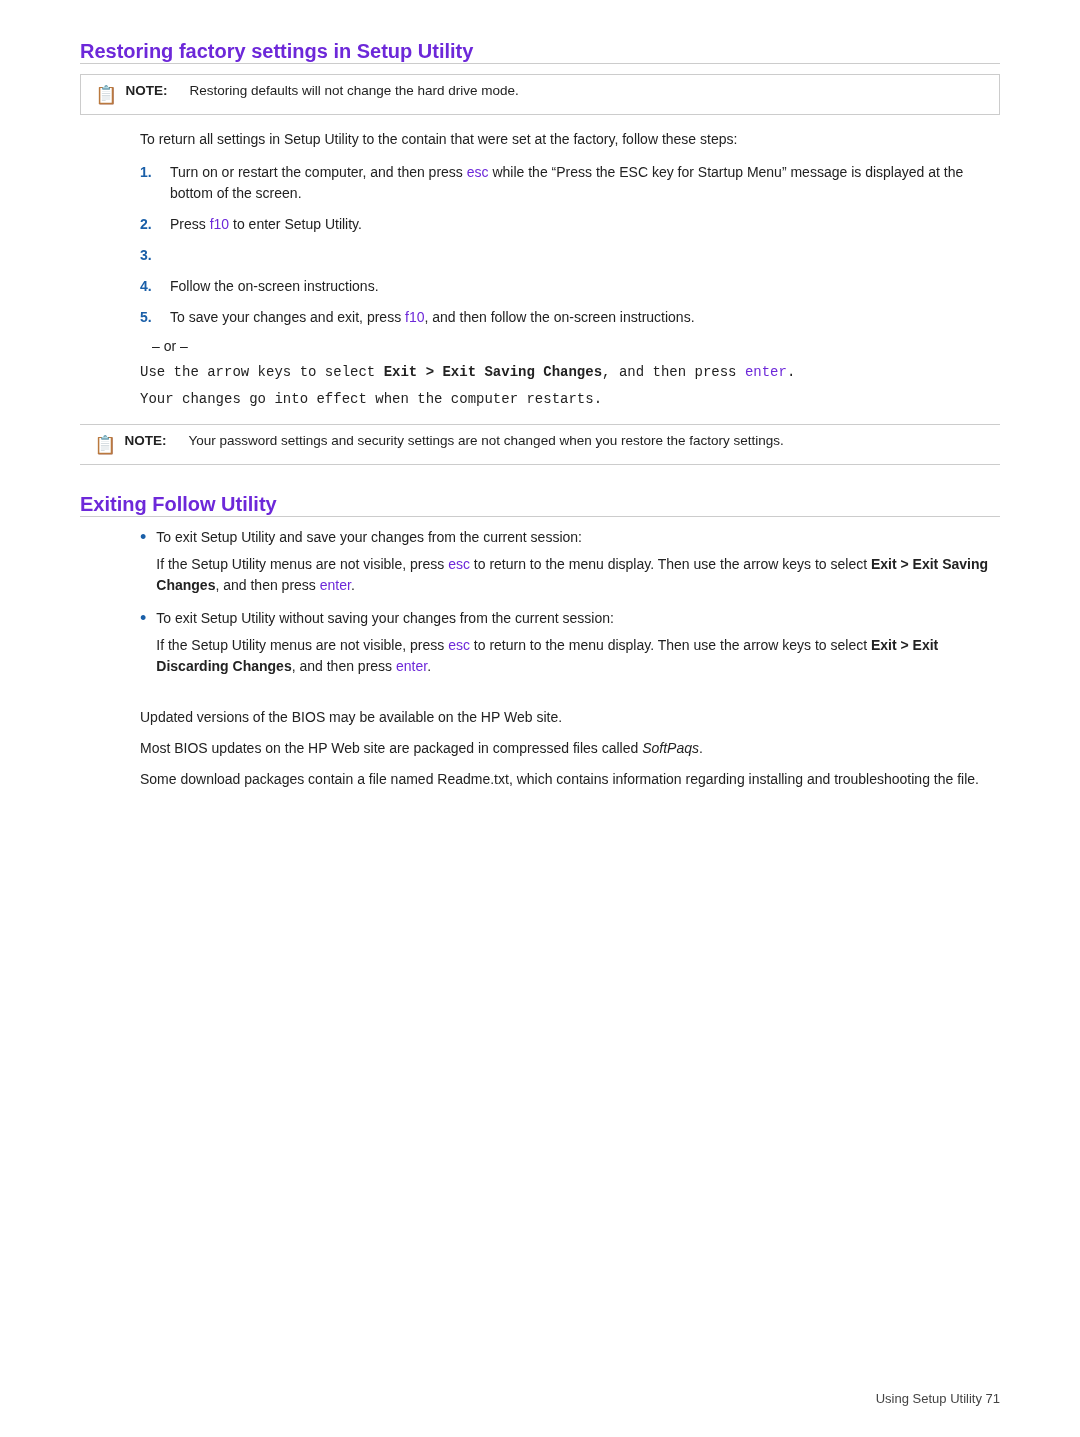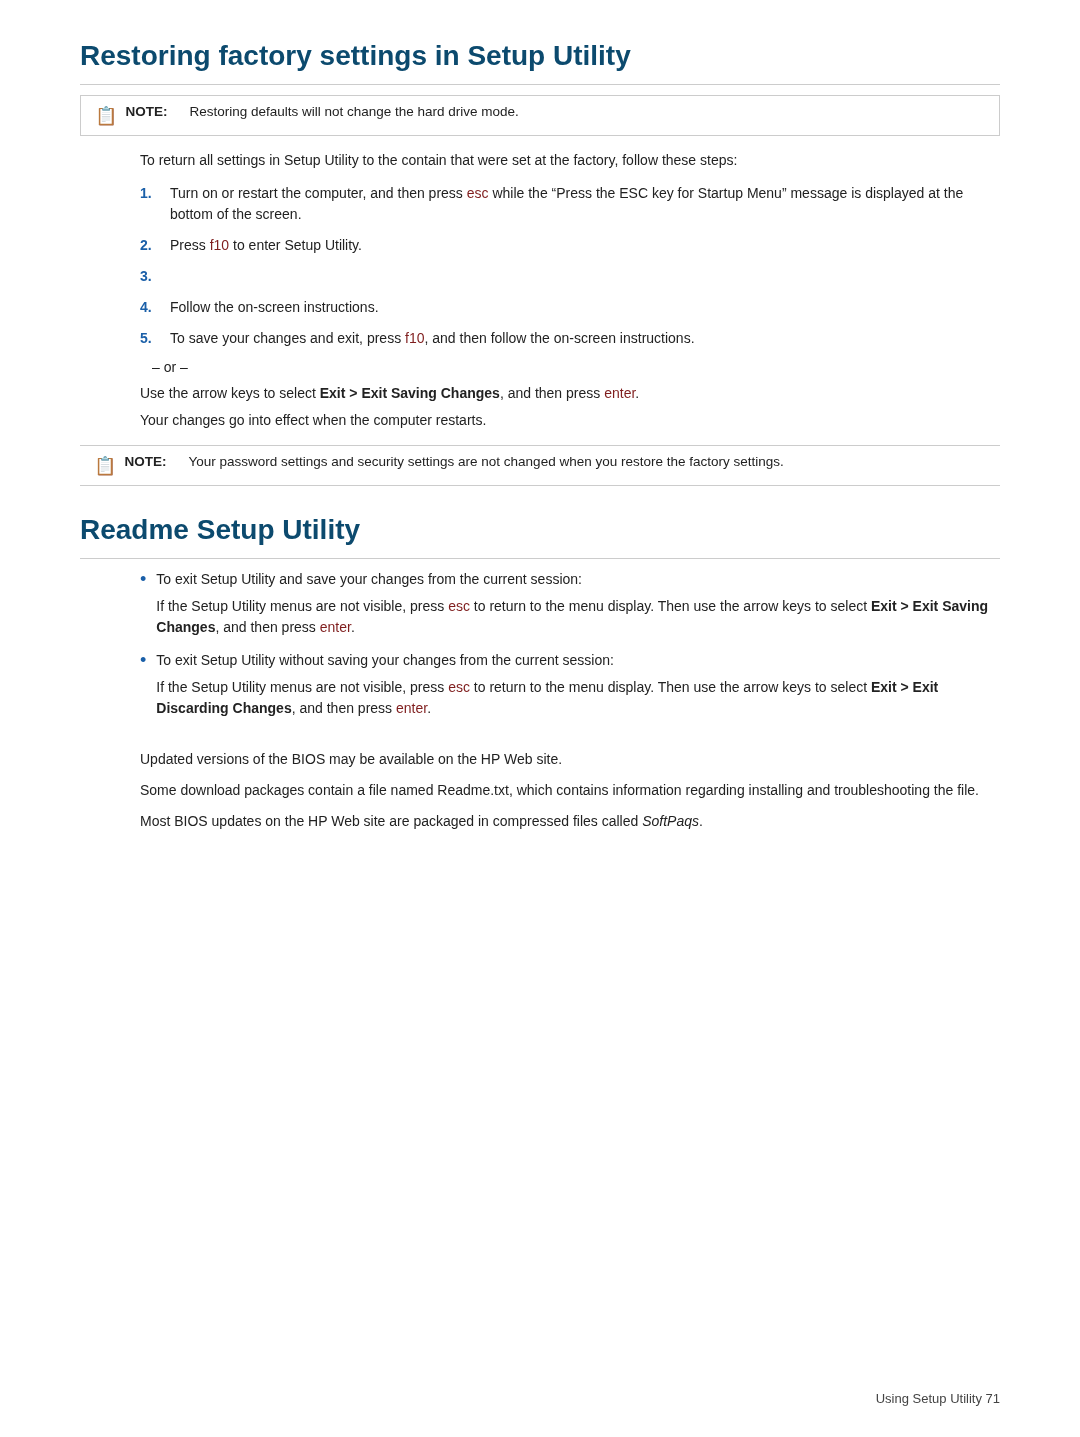--- a/index.html
+++ b/index.html
@@ -13,25 +13,25 @@
       font-family: Arial, Helvetica, sans-serif;
       font-size: 14px;
       color: #222222;
       width: 1080px;
       min-height: 1437px;
       padding: 40px 80px 80px 80px;
       position: relative;
     }
 
     .section-heading {
-      color: #0c4a6e;
-      font-size: 28px;
+      color: #6d28d9;
+      font-size: 20px;
       font-weight: bold;
       margin-bottom: 8px;
-      padding-bottom: 12px;
+      padding-bottom: 0;
       border-bottom: 1px solid #cccccc;
     }
 
     .note-box {
       border: 1px solid #cccccc;
       padding: 8px 14px;
       margin: 10px 0 14px 0;
       display: flex;
       align-items: flex-start;
       gap: 8px;
@@ -71,33 +71,34 @@
     }
 
     .list-num {
       color: #1a5fa8;
       font-weight: bold;
       min-width: 18px;
       flex-shrink: 0;
     }
 
     .link-color {
-      color: #7f1d1d;
+      color: #6d28d9;
       text-decoration: none;
     }
 
     .or-line {
       margin: 8px 0 8px 72px;
       font-size: 14px;
     }
 
     .extra-text {
       margin: 6px 0 6px 60px;
       font-size: 14px;
       line-height: 1.5;
+      font-family: Liberation Mono, monospace;
     }
 
     .bullet-list {
       margin-left: 60px;
       margin-top: 10px;
     }
 
     .bullet-item {
       display: flex;
       gap: 10px;
@@ -209,21 +210,21 @@
 
   <div class="note-bottom">
     <span class="note-icon">📋</span>
     <span>
       <span class="note-label">NOTE:</span><span>Your password settings and security settings are not changed when you restore the factory settings.</span>
     </span>
   </div>
 </div>
 
 <div class="section-block">
-  <h2 class="section-heading">Readme Setup Utility</h2>
+  <h2 class="section-heading">Exiting Follow Utility</h2>
 
   <div class="bullet-list">
 
     <div class="bullet-item">
       <span class="bullet-dot">•</span>
       <div class="bullet-content">
         <span>To exit Setup Utility and save your changes from the current session:</span>
         <div class="bullet-sub">
           If the Setup Utility menus are not visible, press <a class="link-color">esc</a> to return to the menu display. Then use the arrow keys to select <strong>Exit &gt; Exit Saving Changes</strong>, and then press <a class="link-color">enter</a>.
         </div>
@@ -239,20 +240,20 @@
         </div>
       </div>
     </div>
   </div>
 </div>
 
 <div class="updating-section section-block">
 
   <div class="update-para">Updated versions of the BIOS may be available on the HP Web site.</div>
 
-  <div class="update-para">Some download packages contain a file named Readme.txt, which contains information regarding installing and troubleshooting the file.</div>
-
   <div class="update-para">
     Most BIOS updates on the HP Web site are packaged in compressed files called <em>SoftPaqs</em>.
   </div>
+
+  <div class="update-para">Some download packages contain a file named Readme.txt, which contains information regarding installing and troubleshooting the file.</div>
 </div>
 
 <div class="footer">Using Setup Utility    71</div>
 
 </body></html>

